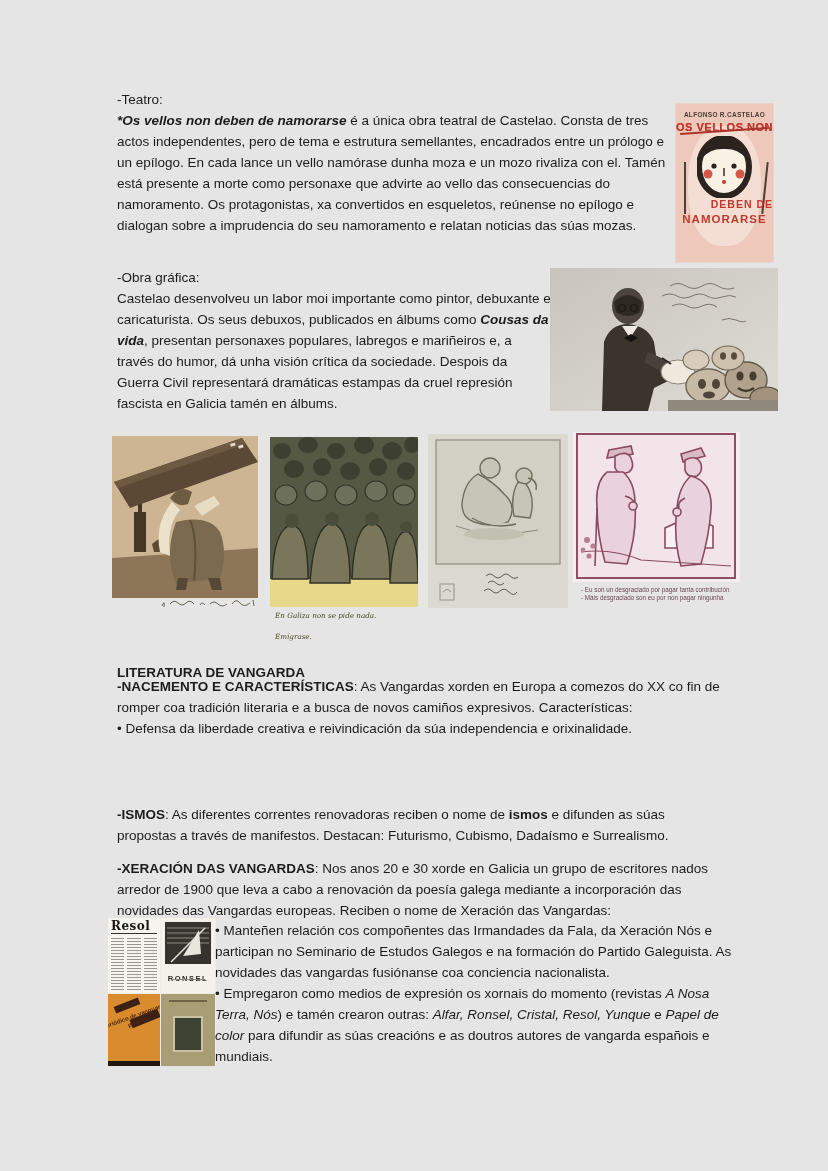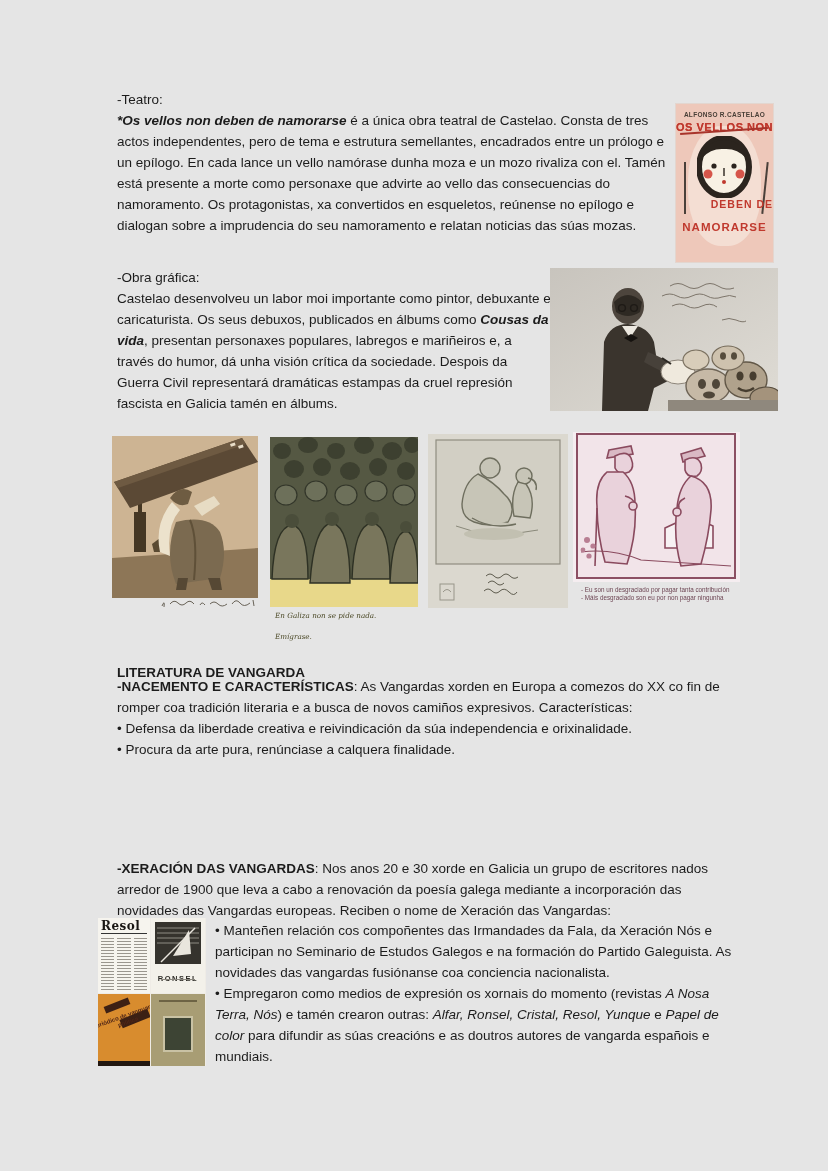--- a/index.html
+++ b/index.html
@@ -14,30 +14,30 @@
   
   .cover{left:676px;top:104px;width:97px;height:158px;background:#eec8ba;box-shadow:0 0 0 1px #e3d6cf;
          text-align:center;overflow:hidden;}
   .cover .blob{position:absolute;left:12px;top:22px;width:73px;height:120px;background:#f4ded3;border-radius:45%;}
   .cover .author{position:relative;margin-top:7px;font-size:6.5px;line-height:8px;font-weight:700;color:#473e36;letter-spacing:.3px;}
   .cover .t1{position:relative;font-size:11px;line-height:13px;font-weight:800;color:#c0392e;letter-spacing:.5px;margin-top:2px;
              text-shadow:0 0 .4px #c0392e;}
   .cover .strike{position:absolute;left:4px;top:26px;width:88px;height:1.5px;background:#a8342b;transform:rotate(-4deg);}
   .cover .curtain{position:absolute;top:58px;width:2px;height:52px;background:#4a403a;}
   .cover .t2{position:relative;font-size:10.5px;line-height:12px;font-weight:800;color:#c0392e;letter-spacing:1px;margin-top:64px;text-align:right;}
-  .cover .t3{position:relative;font-size:11.5px;line-height:13px;font-weight:800;color:#c0392e;letter-spacing:1px;margin-top:11px;}
+  .cover .t3{position:relative;font-size:11.5px;line-height:13px;font-weight:800;color:#c0392e;letter-spacing:1px;margin-top:3px;}
   .cover svg{position:absolute;left:21px;top:32px;}
 
   
   .cap4{font-size:6.3px;line-height:8px;color:#6d4553;text-align:left;}
 
   .capyellow{font-family:"DejaVu Serif",serif;font-style:italic;font-size:7.2px;color:#4c4a28;margin-top:20px;}
 
   
-  .collage{left:98px;top:918px;width:108px;height:148px;display:grid;grid-template-columns:52px 54px;grid-template-rows:75px 72px;gap:1px;background:#efece6;}
+  .collage{left:108px;top:918px;width:108px;height:148px;display:grid;grid-template-columns:52px 54px;grid-template-rows:75px 72px;gap:1px;background:#efece6;}
   .tile{position:relative;overflow:hidden;}
   .tile.resol{background:#f6f4ee;}
   .resol .mast{font-family:"DejaVu Serif",serif;font-weight:700;font-size:12px;line-height:13px;color:#191613;padding:2px 0 0 3px;letter-spacing:.5px;}
   .resol .rule{height:1px;background:#333;margin:0 3px;}
   .resol .cols{position:absolute;left:3px;right:3px;top:20px;bottom:3px;display:flex;gap:3px;}
   .resol .col{flex:1;background:repeating-linear-gradient(#9a968e 0 1px,transparent 1px 3px);}
   .tile.ronsel{background:#f3f1ea;}
   .ronsel .plate{position:absolute;left:4px;top:4px;width:46px;height:42px;background:#35332d;}
   .ronsel .word{position:absolute;left:0;right:0;top:50px;text-align:center;font-size:7.5px;font-weight:700;letter-spacing:1.5px;color:#2d2b26;}
   .ronsel .sub{position:absolute;left:10px;right:10px;top:61px;height:1px;background:#8a877e;}
@@ -248,22 +248,22 @@
         </g>
     </svg>
     <div class="abs cap4" style="left:8px;top:154px;width:158px;">- Eu son un desgraciado por pagar tanta contribución</div>
     <div class="abs cap4" style="left:8px;top:162px;width:158px;">- Máis desgraciado son eu por non pagar ningunha</div>
   </div>
 
   <div class="abs h" style="left:117px;top:662px;width:400px;">LITERATURA DE VANGARDA</div>
 
   <div class="abs rich" style="left:117px;top:676px;width:608px;"><span class="b">-NACEMENTO E CARACTERÍSTICAS</span><span>: As Vangardas xorden en Europa a comezos do XX co fin de romper coa tradición literaria e a busca de novos camiños expresivos. Características:</span></div>
   <div class="abs" style="left:117px;top:718px;width:608px;">• Defensa da liberdade creativa e reivindicación da súa independencia e orixinalidade.</div>
-  <div class="abs" style="left:117px;top:739px;width:608px;">• Procura da arte pura, renúnciase a calquera finalidade.</div>
-
+
+  <div class="abs rich" style="left:117px;top:804px;width:608px;"><span class="b">-ISMOS</span><span>: As diferentes correntes renovadoras reciben o nome de </span><span class="b">ismos</span><span> e difunden as súas propostas a través de manifestos. Destacan: Futurismo, Cubismo, Dadaísmo e Surrealismo.</span></div>
 
   <div class="abs rich" style="left:117px;top:858px;width:612px;"><span class="b">-XERACIÓN DAS VANGARDAS</span><span>: Nos anos 20 e 30 xorde en Galicia un grupo de escritores nados arredor de 1900 que leva a cabo a renovación da poesía galega mediante a incorporación das novidades das Vangardas europeas. Reciben o nome de Xeración das Vangardas:</span></div>
 
   <div class="abs collage">
     <div class="tile resol">
       <div class="mast">Resol</div>
       <div class="rule"></div>
       <div class="cols">
         <div class="col"></div>
           <div class="col"></div>

